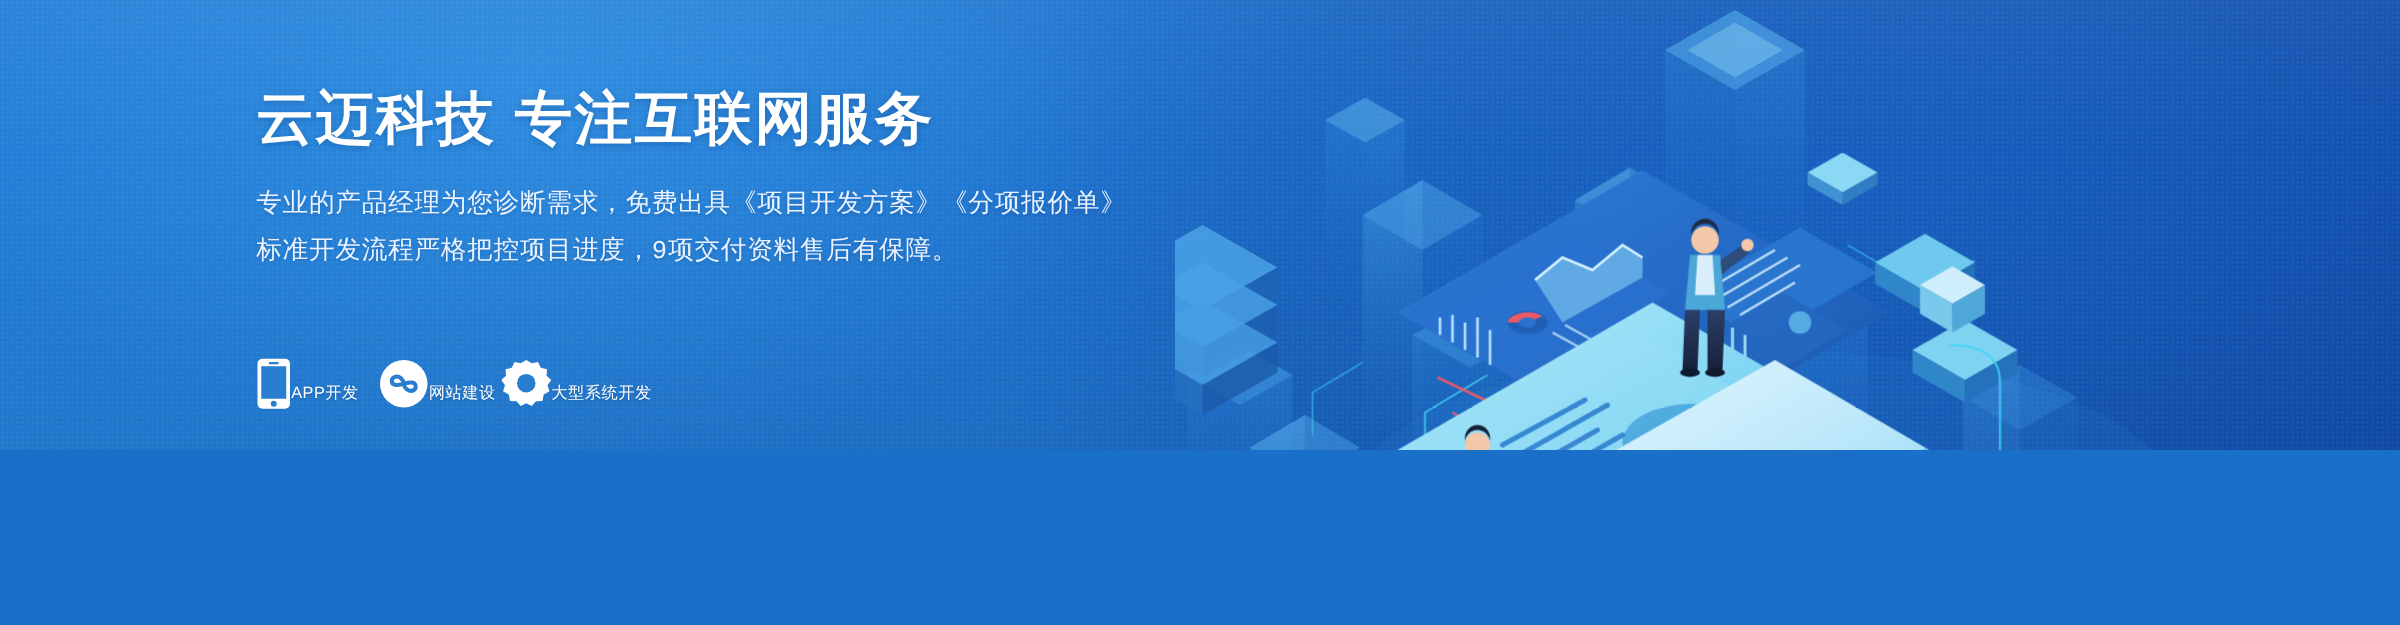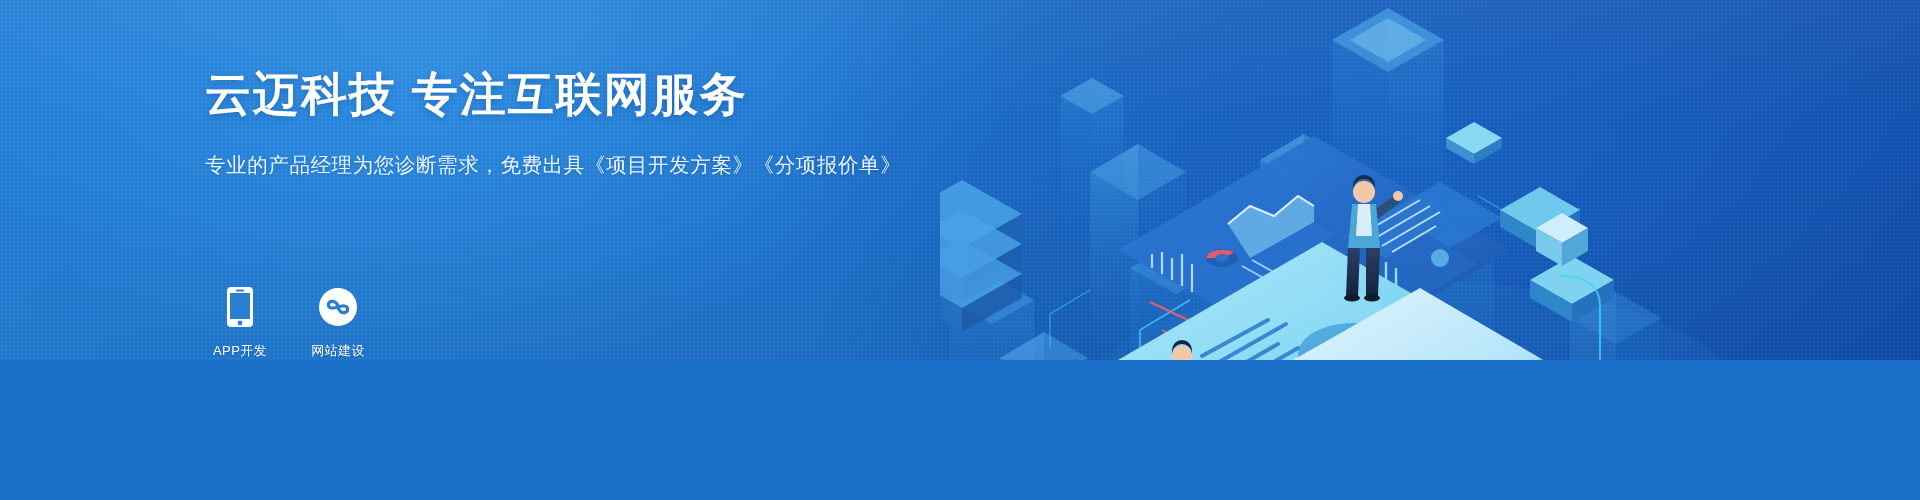--- a/index.html
+++ b/index.html
@@ -51,35 +51,35 @@
     white-space:nowrap;
   }
   .subline {
     margin-top:22px;
     font-size:20.5px;
     color:#eaf3ff;
     line-height:1.85;
     letter-spacing:0.6px;
     white-space:nowrap;
   }
-  .subline div { text-shadow:0 1px 3px rgba(0,40,100,0.22); }
+  .subline div { text-shadow:0 1px 3px rgba(0,40,100,0.22);font-family:Liberation Mono, monospace; }
 
   
   .services {
     position:absolute;
     left:205px; top:285px;
     display:flex;
     align-items:flex-end;
     gap:28px;
     z-index:30;
   }
   .service {
     width:70px;
     display:flex;
-    flex-direction:column;
+    flex-direction:row;
     align-items:center;
     cursor:pointer;
   }
   .service .ico {
     height:44px;
     display:flex;
     align-items:center;
     justify-content:center;
     margin-bottom:13px;
   }
@@ -457,20 +457,21 @@
     </svg>
   </div>
 
   <div class="texture"></div>
   <div class="texture2"></div>
 
   <div class="content">
     <div class="headline">云迈科技 专注互联网服务</div>
     <div class="subline">
       <div>专业的产品经理为您诊断需求，免费出具《项目开发方案》《分项报价单》</div>
+      <div>标准开发流程严格把控项目进度，9项交付资料售后有保障。</div>
     </div>
   </div>
 
   <div class="services">
 
     <div class="service">
       <span class="ico">
         <svg width="28" height="42" viewBox="0 0 28 42" xmlns="http://www.w3.org/2000/svg">
           <rect x="1" y="1" width="26" height="40" rx="4" fill="#ffffff"></rect>
           <rect x="4" y="7" width="20" height="26" fill="#2a7ed0"></rect>
@@ -488,16 +489,25 @@
           <path d="M13 14.5 C 9.5 15.5 9.5 20.6 13.6 21 C 17.6 21.4 22.4 18.6 26.4 19 C 30.5 19.4 30.5 24.5 27 25.5" fill="none" stroke="#2a7ed0" stroke-width="3.2" stroke-linecap="round"></path>
           <path d="M27 25.5 C 23.5 26.5 20.5 23.5 20 20" fill="none" stroke="#2a7ed0" stroke-width="3.2" stroke-linecap="round"></path>
           <path d="M13 14.5 C 16.5 13.5 19.6 16.4 20 20" fill="none" stroke="#2a7ed0" stroke-width="3.2" stroke-linecap="round"></path>
         </svg>
       </span>
       <span class="lbl">网站建设</span>
     </div>
 
 
 
+    <div class="service">
+      <span class="ico">
+        <svg width="40" height="40" viewBox="0 0 40 40" xmlns="http://www.w3.org/2000/svg">
+          <path d="M20 1 L24.4 3.6 L29.4 2.6 L31.6 7.2 L36.6 8.4 L36.2 13.6 L40 17 L37 21.2 L38.6 26 L34 28.6 L33 33.8 L27.8 34 L24.4 37.8 L20 35.6 L15.6 37.8 L12.2 34 L7 33.8 L6 28.6 L1.4 26 L3 21.2 L0 17 L3.8 13.6 L3.4 8.4 L8.4 7.2 L10.6 2.6 L15.6 3.6 Z" fill="#ffffff"></path>
+          <circle cx="20" cy="19.5" r="7.4" fill="#2a7ed0"></circle>
+        </svg>
+      </span>
+      <span class="lbl">大型系统开发</span>
+    </div>
 
   </div>
 
 </div>
 
 </body></html>

